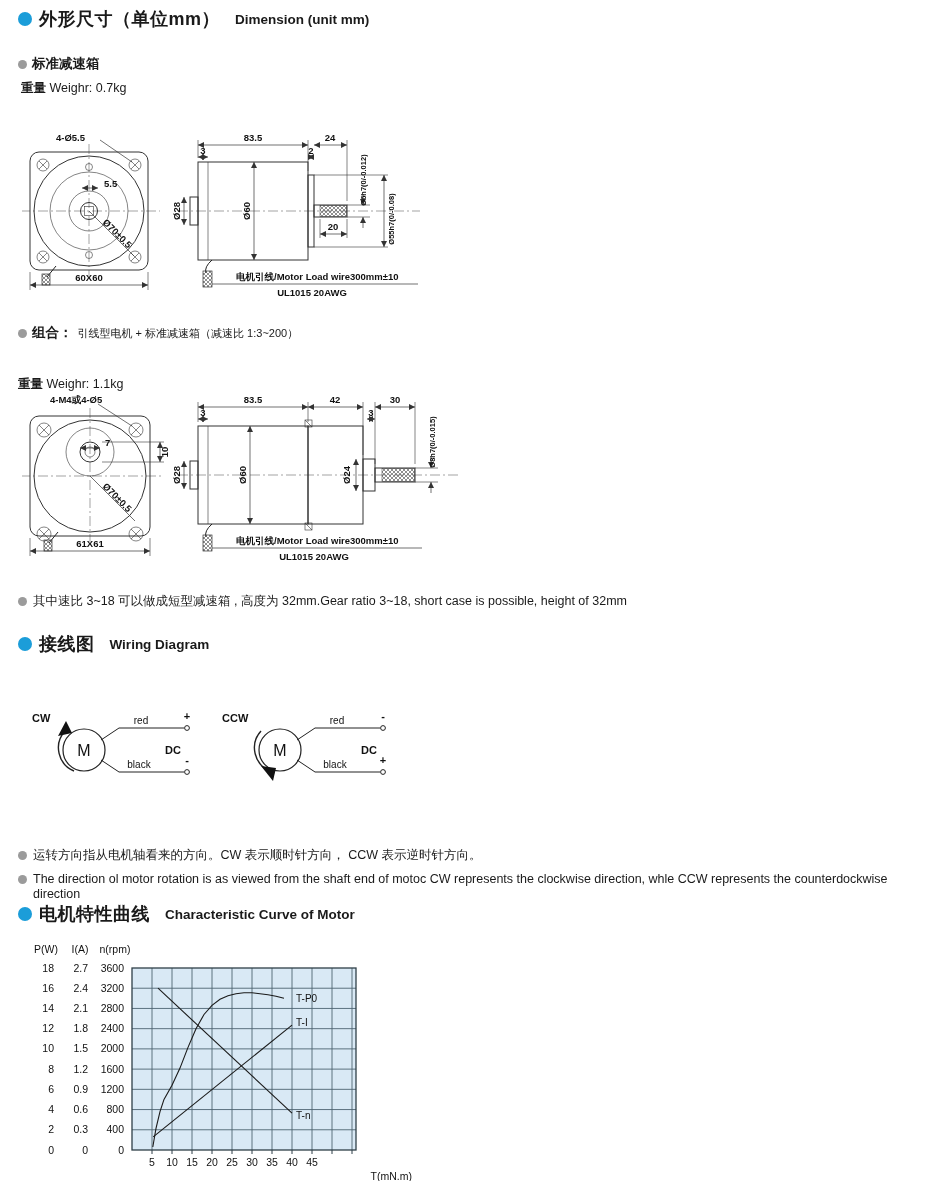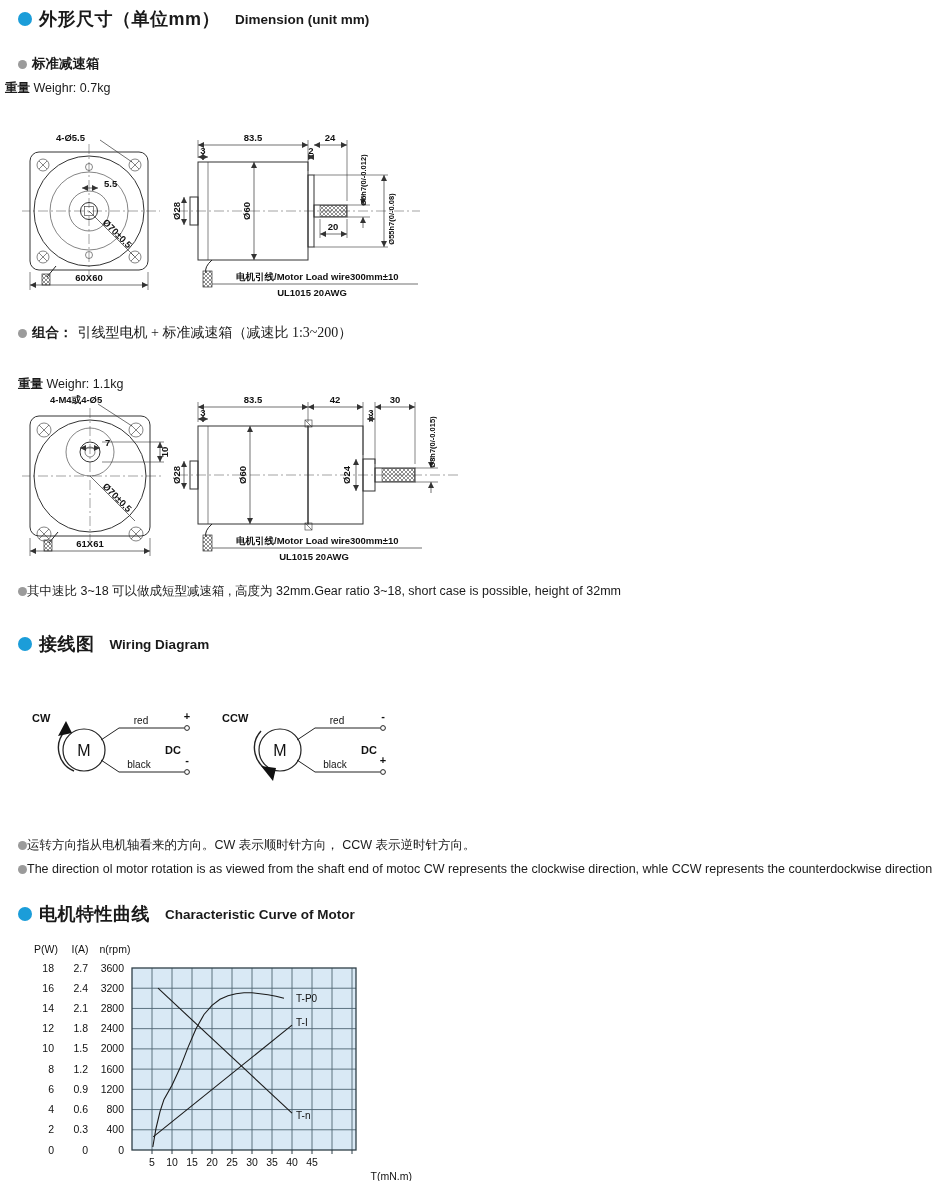--- a/index.html
+++ b/index.html
@@ -7,24 +7,24 @@
         font-family:"Liberation Sans","DejaVu Sans",sans-serif;color:#1a1a1a;}
   .abs{position:absolute;}
   .sec-h{display:flex;align-items:center;gap:7px;}
   .dot{display:inline-block;border-radius:50%;}
   .dot.blue{width:14px;height:14px;background:#1b9dd9;}
   .dot.gray{width:9px;height:9px;background:#9b9b9b;}
   .sec-h .zh{font-size:18px;font-weight:bold;letter-spacing:.5px;}
   .sec-h .en{font-size:13.5px;font-weight:bold;margin-left:8px;}
   .sub-h{display:flex;align-items:center;gap:5px;}
   .sub-h .zh{font-size:13.5px;font-weight:bold;}
-  .sub-h .rest{font-size:14px;font-family:Liberation Serif, serif;}
+  .sub-h .rest{font-size:11px;}
   .wline{font-size:12.5px;}
   .wline .zh{font-weight:bold;}
-  .note{display:flex;align-items:flex-start;font-size:12.5px;line-height:15px;}
+  .note{display:flex;align-items:flex-start;gap:6px;font-size:12.5px;line-height:15px;margin-top:10px;}
   .note .dot{margin-top:3px;flex:0 0 auto;}
   svg text{fill:#111;}
   .dimtxt-b{font-size:9.5px;font-weight:bold;}
   .wiretxt{font-size:9.5px;font-weight:bold;}
   .outline{stroke:#333;fill:none;stroke-width:1;}
   .thin{stroke:#333;fill:none;stroke-width:.6;}
   .dim{stroke:#333;fill:none;stroke-width:.7;}
   .cl{stroke:#666;fill:none;stroke-width:.6;stroke-dasharray:10 3 2 3;}
   .wirestroke{stroke:#222;fill:none;stroke-width:1;}
 </style>
@@ -36,21 +36,21 @@
   <div class="abs sec-h" style="left:18px;top:7px;">
     <span class="dot blue"></span>
     <span class="zh">外形尺寸（单位mm）</span>
     <span class="en">Dimension (unit mm)</span>
   </div>
 
   <div class="abs sub-h" style="left:18px;top:55px;">
     <span class="dot gray"></span>
     <span class="zh">标准减速箱</span>
   </div>
-  <div class="abs wline" style="left:5px;top:80px;">
+  <div class="abs wline" style="left:21px;top:80px;">
     <span class="zh">重量</span>
     <span>Weighr: 0.7kg</span>
   </div>
 
   <svg class="abs" style="left:22px;top:124px;" width="400" height="178" viewBox="0 0 400 178">
     <defs>
       <marker id="d1ae" markerWidth="8" markerHeight="6" refX="6" refY="3" orient="auto" markerUnits="userSpaceOnUse">
           <path d="M0,0 L6,3 L0,6 z" fill="#333"></path>
         </marker>
       <marker id="d1as" markerWidth="8" markerHeight="6" refX="0" refY="3" orient="auto" markerUnits="userSpaceOnUse">

